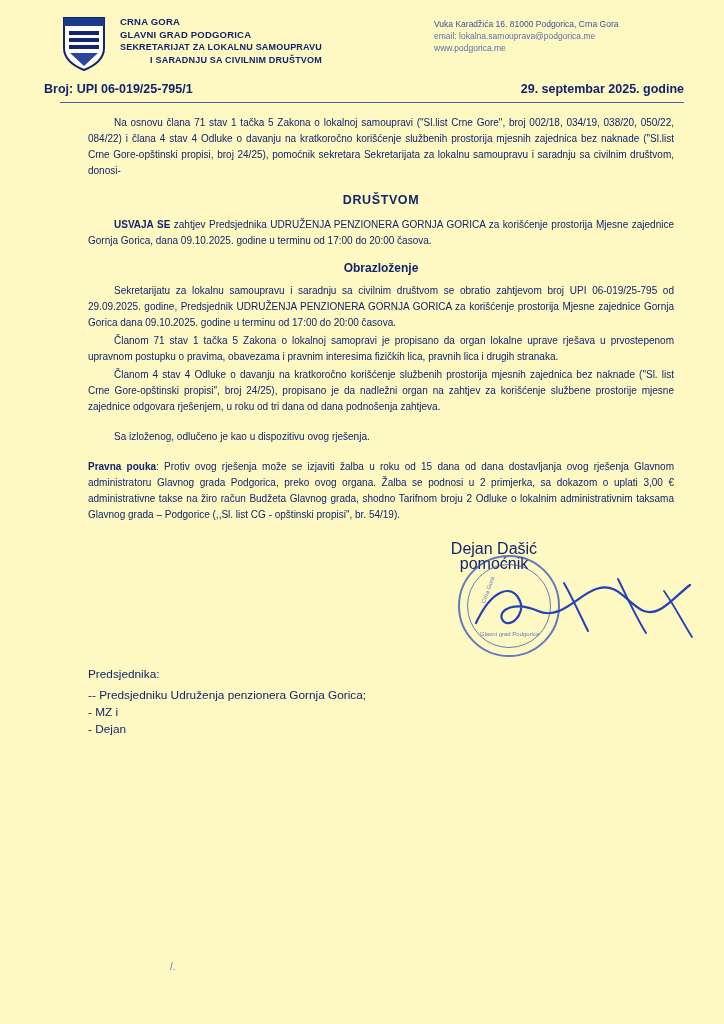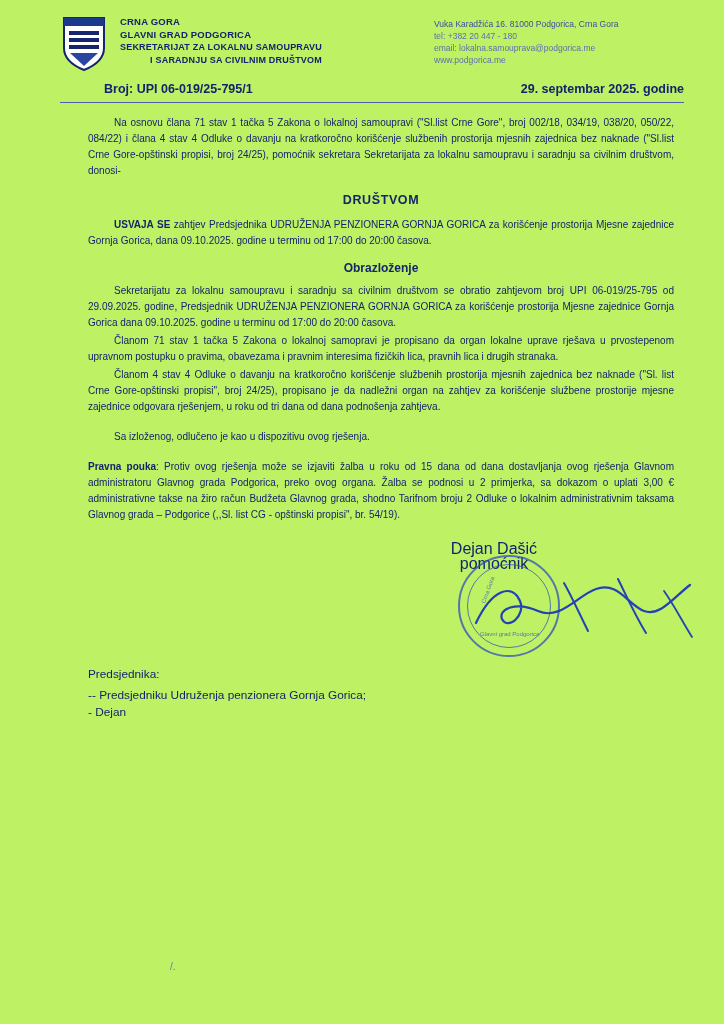--- a/index.html
+++ b/index.html
@@ -12,21 +12,21 @@
     height: 1024px;
     font-family: "Liberation Sans", sans-serif;
     color: #1a2a6c;
     position: relative;
     overflow: hidden;
   }
   .page {
     position: relative;
     width: 724px;
     height: 1024px;
-    background: #bef264;
+    background: #fef9c3;
     box-sizing: border-box;
   }
   
   .header {
     display: flex;
     align-items: flex-start;
     padding: 14px 40px 0 60px;
     box-sizing: border-box;
   }
   .crest {
@@ -63,21 +63,21 @@
     color: #5d6fae;
   }
   .contact-line.first {
     color: #3c4f9c;
   }
   
   .refrow {
     display: flex;
     justify-content: space-between;
     align-items: baseline;
-    padding: 10px 40px 0 104px;
+    padding: 10px 40px 0 44px;
     box-sizing: border-box;
     text-align: center;
   }
   .refno {
     font-size: 12.5px;
     font-weight: bold;
     color: #13246b;
   }
   .refdate {
     font-size: 12.5px;
@@ -212,21 +212,20 @@
       </svg>
     </div>
     <div class="org-block">
       <div class="org-line">CRNA GORA</div>
       <div class="org-line">GLAVNI GRAD PODGORICA</div>
       <div class="org-line small">SEKRETARIJAT ZA LOKALNU SAMOUPRAVU</div>
       <div class="org-line small">I SARADNJU SA CIVILNIM DRUŠTVOM</div>
     </div>
     <div class="contact-block">
       <div class="contact-line first">Vuka Karadžića 16. 81000 Podgorica, Crna Gora</div>
-      <div class="contact-line">tel: +382 20 447 - 180</div>
       <div class="contact-line">email: lokalna.samouprava@podgorica.me</div>
       <div class="contact-line">www.podgorica.me</div>
     </div>
   </div>
 
   <div class="refrow">
     <div class="refno">Broj: UPI 06-019/25-795/1</div>
     <div class="refdate">29. septembar 2025. godine</div>
   </div>
   <div class="hr"></div>
@@ -270,17 +269,18 @@
         <path d="M96 12 C104 26, 112 44, 120 60" fill="none" stroke="#2442b5" stroke-width="2" stroke-linecap="round"></path>
         <path d="M150 8 C158 24, 168 46, 178 62" fill="none" stroke="#2442b5" stroke-width="2" stroke-linecap="round"></path>
         <path d="M196 20 C206 34, 214 50, 224 66" fill="none" stroke="#2442b5" stroke-width="1.8" stroke-linecap="round"></path>
       </svg>
     </div>
   </div>
 
   <div class="delivery">
     <div class="dtitle">Predsjednika:</div>
     <div class="ditem">-- Predsjedniku Udruženja penzionera Gornja Gorica;</div>
+    <div class="ditem">- MZ i</div>
     <div class="ditem">- Dejan</div>
   </div>
 
   <div class="footmark">/.</div>
 </div>
 
 </body></html>

